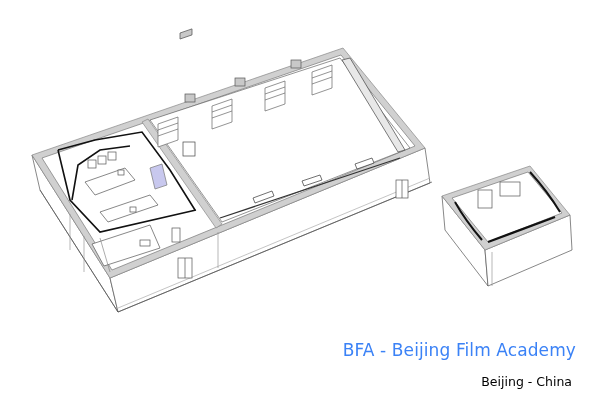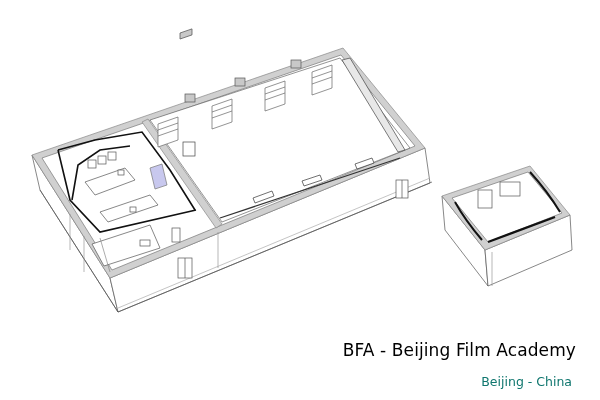--- a/index.html
+++ b/index.html
@@ -1,19 +1,19 @@
 <!DOCTYPE html>
 <html><head>
   <meta charset="utf-8">
   <style>
     html, body { margin:0; padding:0; background:#ffffff; }
     body { width:600px; height:400px; position:relative; overflow:hidden; font-family:"DejaVu Sans", sans-serif; }
     #drawing { position:absolute; left:0; top:0; width:600px; height:400px; }
-    .caption-title { position:absolute; right:24px; top:340px; font-size:17px; color:#000000; letter-spacing:0.1px; font-family:"DejaVu Sans", sans-serif; white-space:nowrap; }
-    .caption-sub { position:absolute; right:28px; top:374px; font-size:12.5px; color:#0f766e; font-family:"DejaVu Sans", sans-serif; white-space:nowrap; }
+    .caption-title { position:absolute; right:24px; top:340px; font-size:17px; color:#3b82f6; letter-spacing:0.1px; font-family:"DejaVu Sans", sans-serif; white-space:nowrap; }
+    .caption-sub { position:absolute; right:28px; top:374px; font-size:12.5px; color:#000000; font-family:"DejaVu Sans", sans-serif; white-space:nowrap; }
   </style>
 </head>
 <body>
 
 <svg id="drawing" viewBox="0 0 600 400" xmlns="http://www.w3.org/2000/svg">
   <g stroke="#555" stroke-width="0.7" fill="none">
 
     <polygon points="32,155 110,278 118,312 40,190" fill="#fff"></polygon>
     <polygon points="110,278 425,148 430,183 118,312" fill="#fff"></polygon>
 

